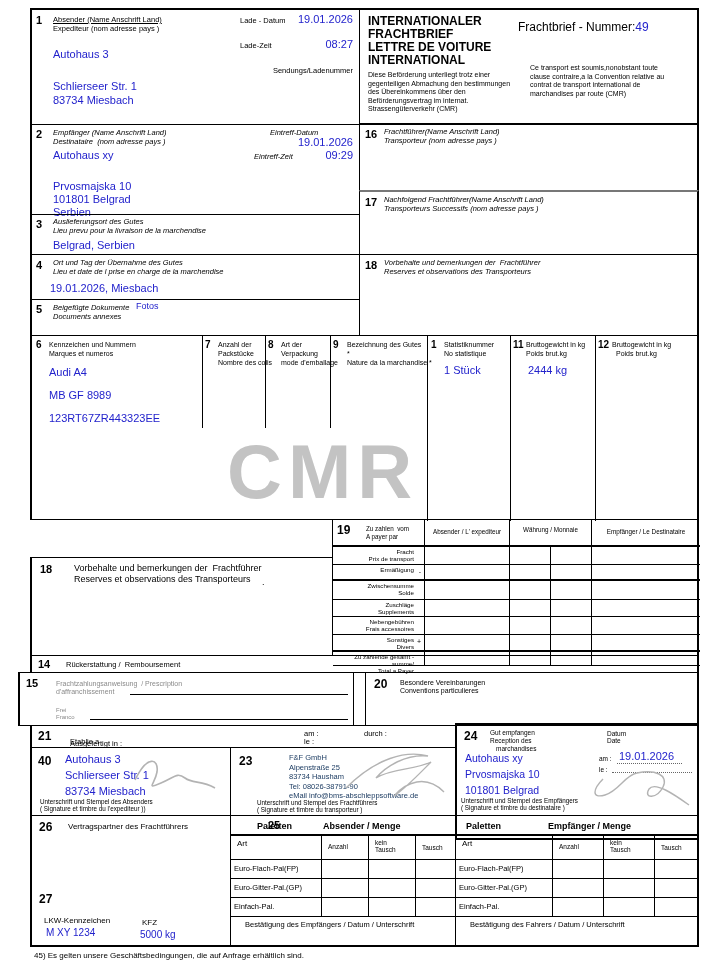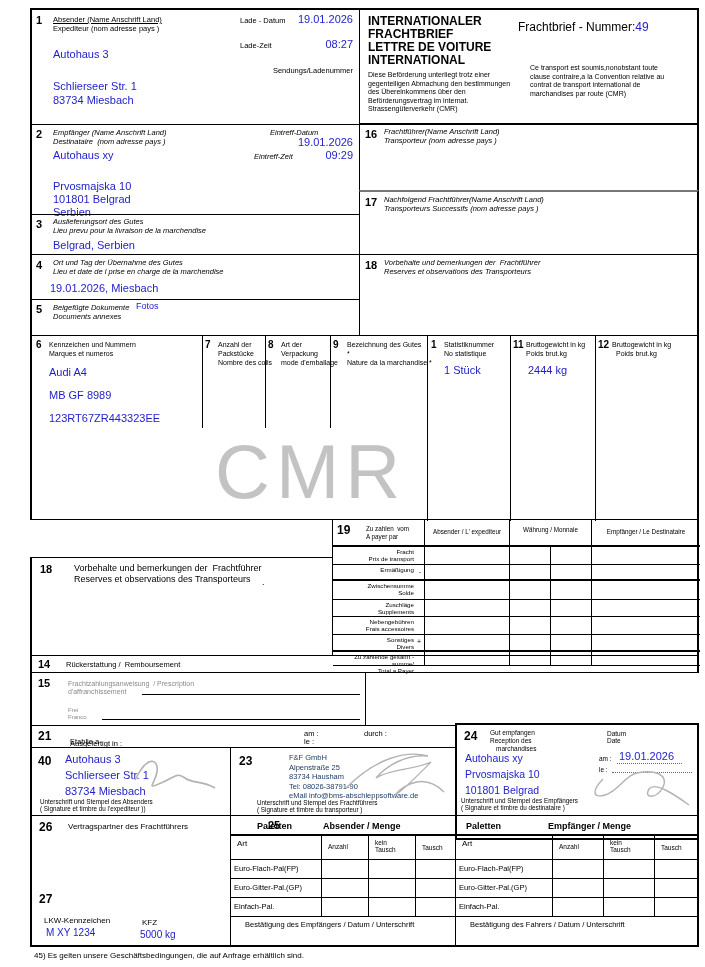--- a/index.html
+++ b/index.html
@@ -8,21 +8,21 @@
   .box{position:absolute;border:1px solid #000;box-sizing:border-box;background:transparent;}
   .num{position:absolute;font-weight:bold;font-size:11px;}
   .lbl{position:absolute;font-size:7.5px;line-height:9px;white-space:pre;}
   .lbl.i{font-style:italic;}
   .val{position:absolute;color:#2222cc;font-size:11px;white-space:pre;}
   .tiny{font-size:6.3px;line-height:7.5px;}
   .gray{color:#8a8a8a;}
   .navy{color:#17375e;}
   .hline{position:absolute;border-top:1px solid #000;}
   .vline{position:absolute;border-left:1px solid #000;}
-  .wm{position:absolute;font-size:76px;font-weight:normal;color:#c3c3c3;letter-spacing:6px;line-height:60px;}
+  .wm{position:absolute;font-size:76px;font-weight:bold;color:#c3c3c3;letter-spacing:6px;line-height:60px;margin-left:12px;}
   .t19cell{position:absolute;box-sizing:border-box;}
   .sig{position:absolute;}
   .dot{border-bottom:1px dotted #666;}
   .palrow{font-size:7.5px;}
 </style>
 </head>
 <body>
 
 <div id="page">
 
@@ -249,30 +249,35 @@
           <div style="position:absolute;left:258px;top:0;width:109px;height:100%;border-left:1px solid #000;box-sizing:border-box;"></div>
         </div>
       </div>
   </div>
 
   <div class="box" style="left:30px;top:655px;width:669px;height:18px;border-width:1px 2px 1px 2px;">
     <span class="num" style="left:6px;top:2px;">14</span>
     <span class="lbl" style="left:34px;top:4px;">Rückerstattung /  Remboursement</span>
   </div>
 
-  <div class="box" style="left:30px;top:672px;width:336px;height:54px;border-width:1px 1px 1px 2px;">
+  <div class="box" style="left:18px;top:672px;width:336px;height:54px;border-width:1px 1px 1px 2px;">
     <span class="num" style="left:6px;top:4px;">15</span>
     <span class="lbl gray" style="left:36px;top:6px;font-size:7px;">Frachtzahlungsanweisung  / Prescription</span>
     <span class="lbl gray" style="left:36px;top:14px;font-size:7px;">d'affranchissement</span>
     <div class="hline" style="left:110px;top:21px;width:218px;"></div>
     <span class="lbl gray" style="left:36px;top:33px;font-size:6px;">Frei</span>
     <span class="lbl gray" style="left:36px;top:40px;font-size:6px;">Franco</span>
     <div class="hline" style="left:70px;top:46px;width:258px;"></div>
   </div>
 
+  <div class="box" style="left:365px;top:672px;width:334px;height:54px;border-width:1px 2px 1px 1px;">
+    <span class="num" style="left:8px;top:4px;font-size:12px;">20</span>
+    <span class="lbl" style="left:34px;top:5px;font-size:7px;">Besondere Vereinbarungen</span>
+    <span class="lbl" style="left:34px;top:13px;font-size:7px;">Conventions particulieres</span>
+  </div>
 
   <div class="box" style="left:30px;top:725px;width:426px;height:23px;border-width:1px 1px 1px 2px;">
     <span class="num" style="left:6px;top:3px;font-size:12px;">21</span>
     <span class="lbl" style="left:38px;top:13px;">Ausgefertigt in :</span>
     <span class="lbl" style="left:38px;top:11px;">Etablie a</span>
     <span class="lbl" style="left:272px;top:3px;">am :</span>
     <span class="lbl" style="left:272px;top:11px;">le :</span>
     <span class="lbl" style="left:332px;top:3px;">durch :</span>
   </div>
 

